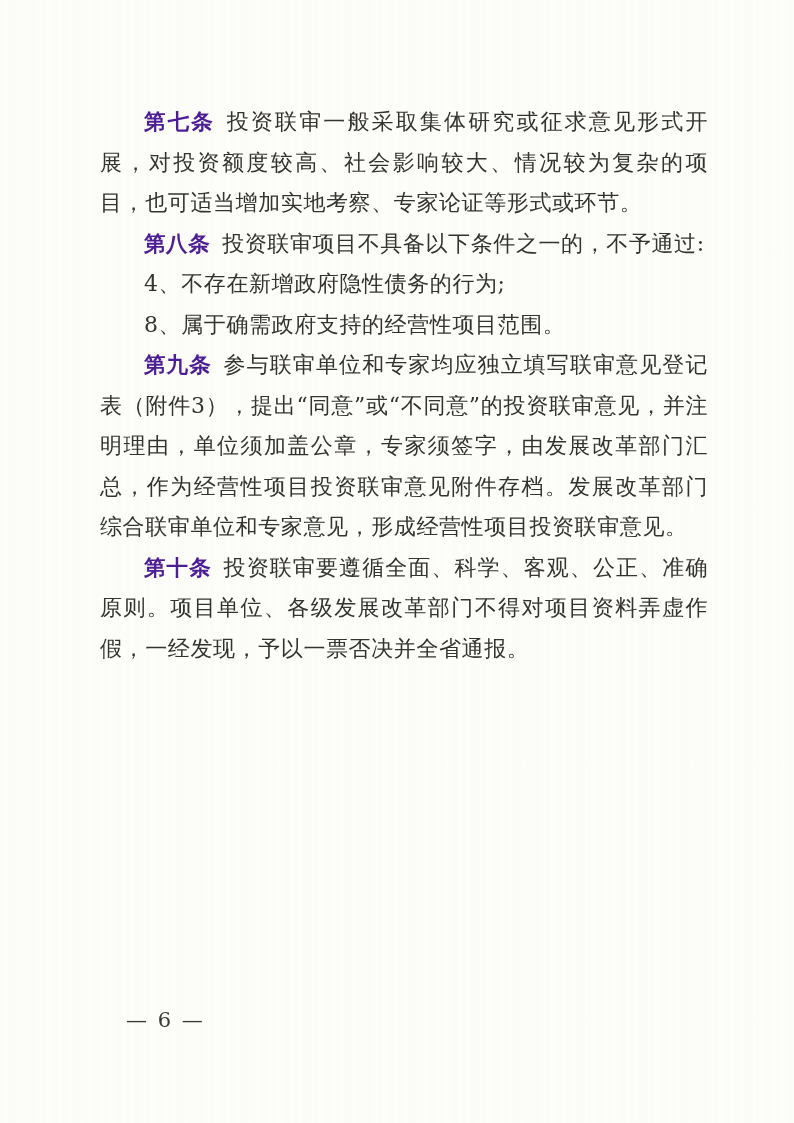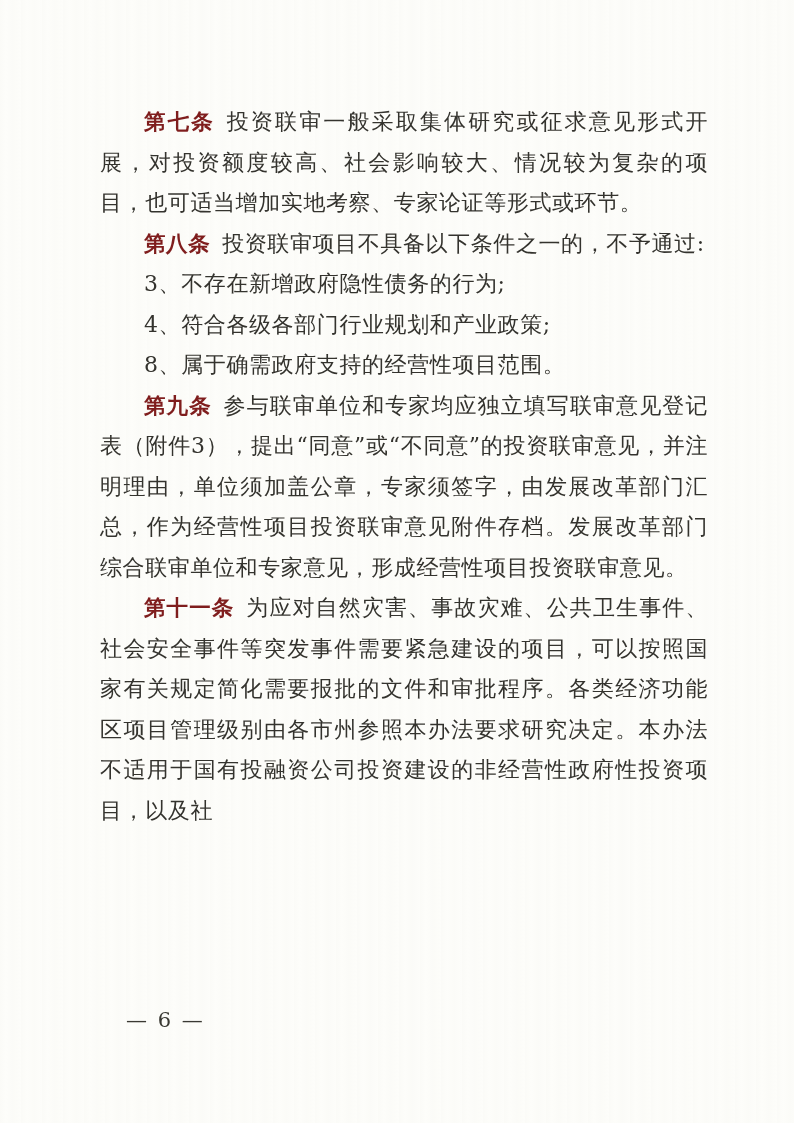--- a/index.html
+++ b/index.html
@@ -35,21 +35,21 @@
     letter-spacing: 0.6px;
     text-align: justify;
     text-justify: inter-character;
   }
   .para {
     margin: 0;
     text-indent: 2em;
   }
   .article-head {
     font-weight: 700;
-    color: #7f1d1d;
+    color: #4c1d95;
     font-family: "DejaVu Sans", "Liberation Sans", sans-serif;
     font-size: 21.5px;
   }
   .article-head:not(:empty) { margin-right: 0.55em; }
   .page-footer {
     position: absolute;
     left: 126px;
     top: 1008px;
     color: #3a3933;
     font-size: 21px;
@@ -59,25 +59,24 @@
 </head>
 <body>
 
 <div class="page-body">
   <p class="para"><span class="article-head">第七条</span><span>投资联审一般采取集体研究或征求意见形式开展，对投资额度较高、社会影响较大、情况较为复杂的项目，也可适当增加实地考察、专家论证等形式或环节。</span></p>
 
   <p class="para"><span class="article-head">第八条</span><span>投资联审项目不具备以下条件之一的，不予通过:</span></p>
 
 
 
-  <p class="para"><span>3、不存在新增政府隐性债务的行为;</span></p>
+  <p class="para"><span>4、不存在新增政府隐性债务的行为;</span></p>
 
-  <p class="para"><span>4、符合各级各部门行业规划和产业政策;</span></p>
 
   <p class="para"><span>8、属于确需政府支持的经营性项目范围。</span></p>
 
   <p class="para"><span class="article-head">第九条</span><span>参与联审单位和专家均应独立填写联审意见登记表（附件3），提出“同意”或“不同意”的投资联审意见，并注明理由，单位须加盖公章，专家须签字，由发展改革部门汇总，作为经营性项目投资联审意见附件存档。发展改革部门综合联审单位和专家意见，形成经营性项目投资联审意见。</span></p>
 
+  <p class="para"><span class="article-head">第十条</span><span>投资联审要遵循全面、科学、客观、公正、准确原则。项目单位、各级发展改革部门不得对项目资料弄虚作假，一经发现，予以一票否决并全省通报。</span></p>
 
-  <p class="para"><span class="article-head">第十一条</span><span>为应对自然灾害、事故灾难、公共卫生事件、社会安全事件等突发事件需要紧急建设的项目，可以按照国家有关规定简化需要报批的文件和审批程序。各类经济功能区项目管理级别由各市州参照本办法要求研究决定。本办法不适用于国有投融资公司投资建设的非经营性政府性投资项目，以及社</span></p>
 </div>
 
 <div class="page-footer">— 6 —</div>
 
 </body></html>

